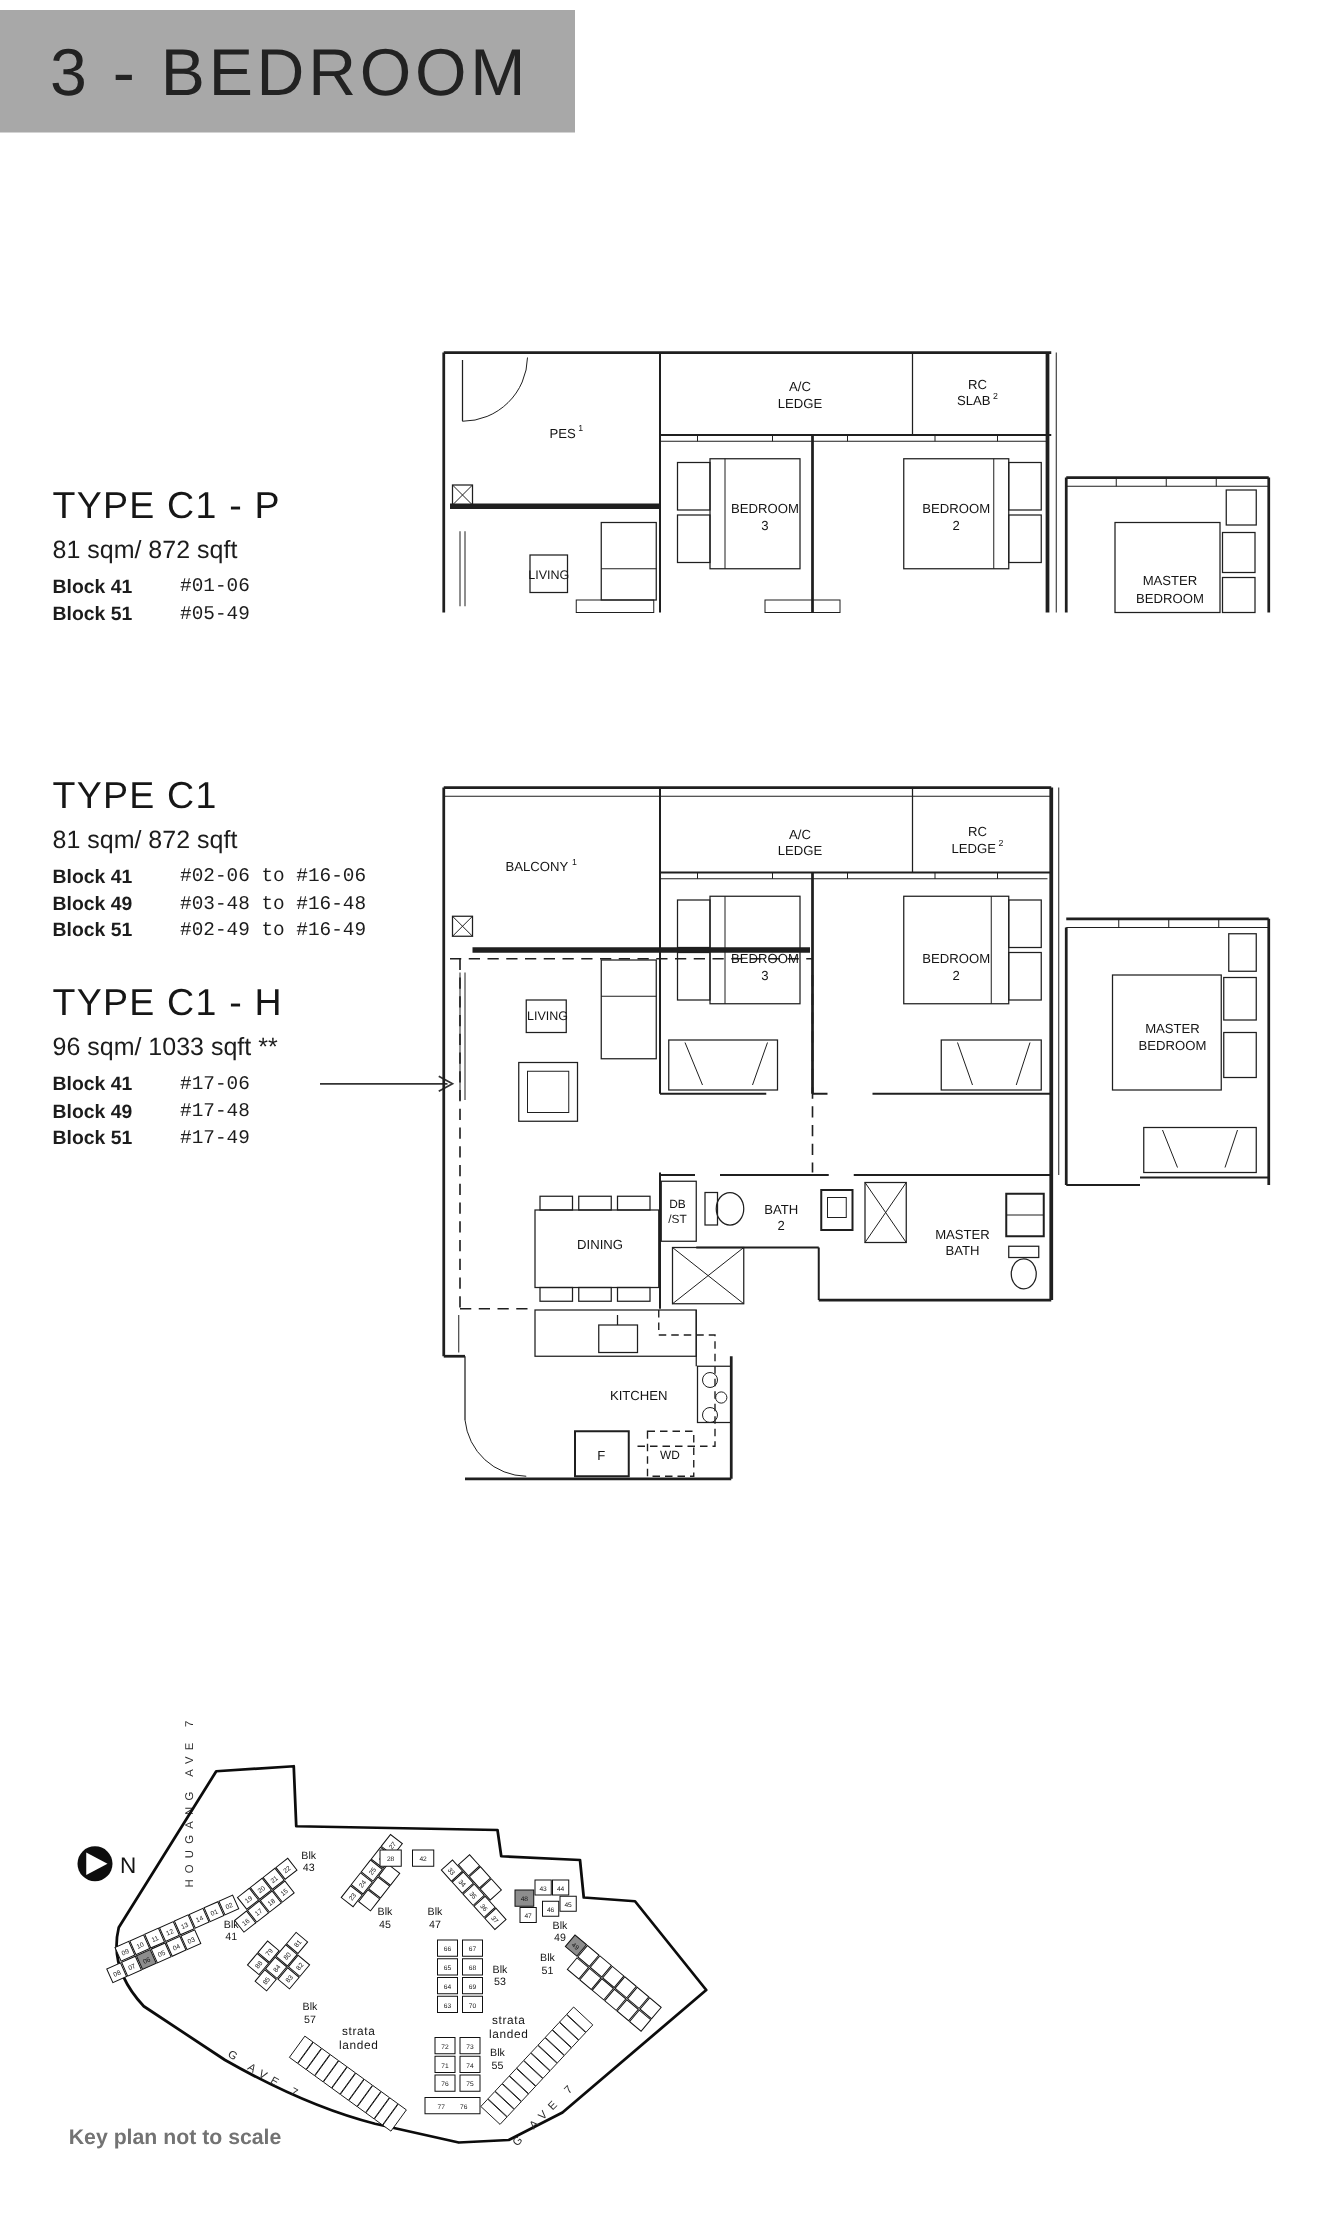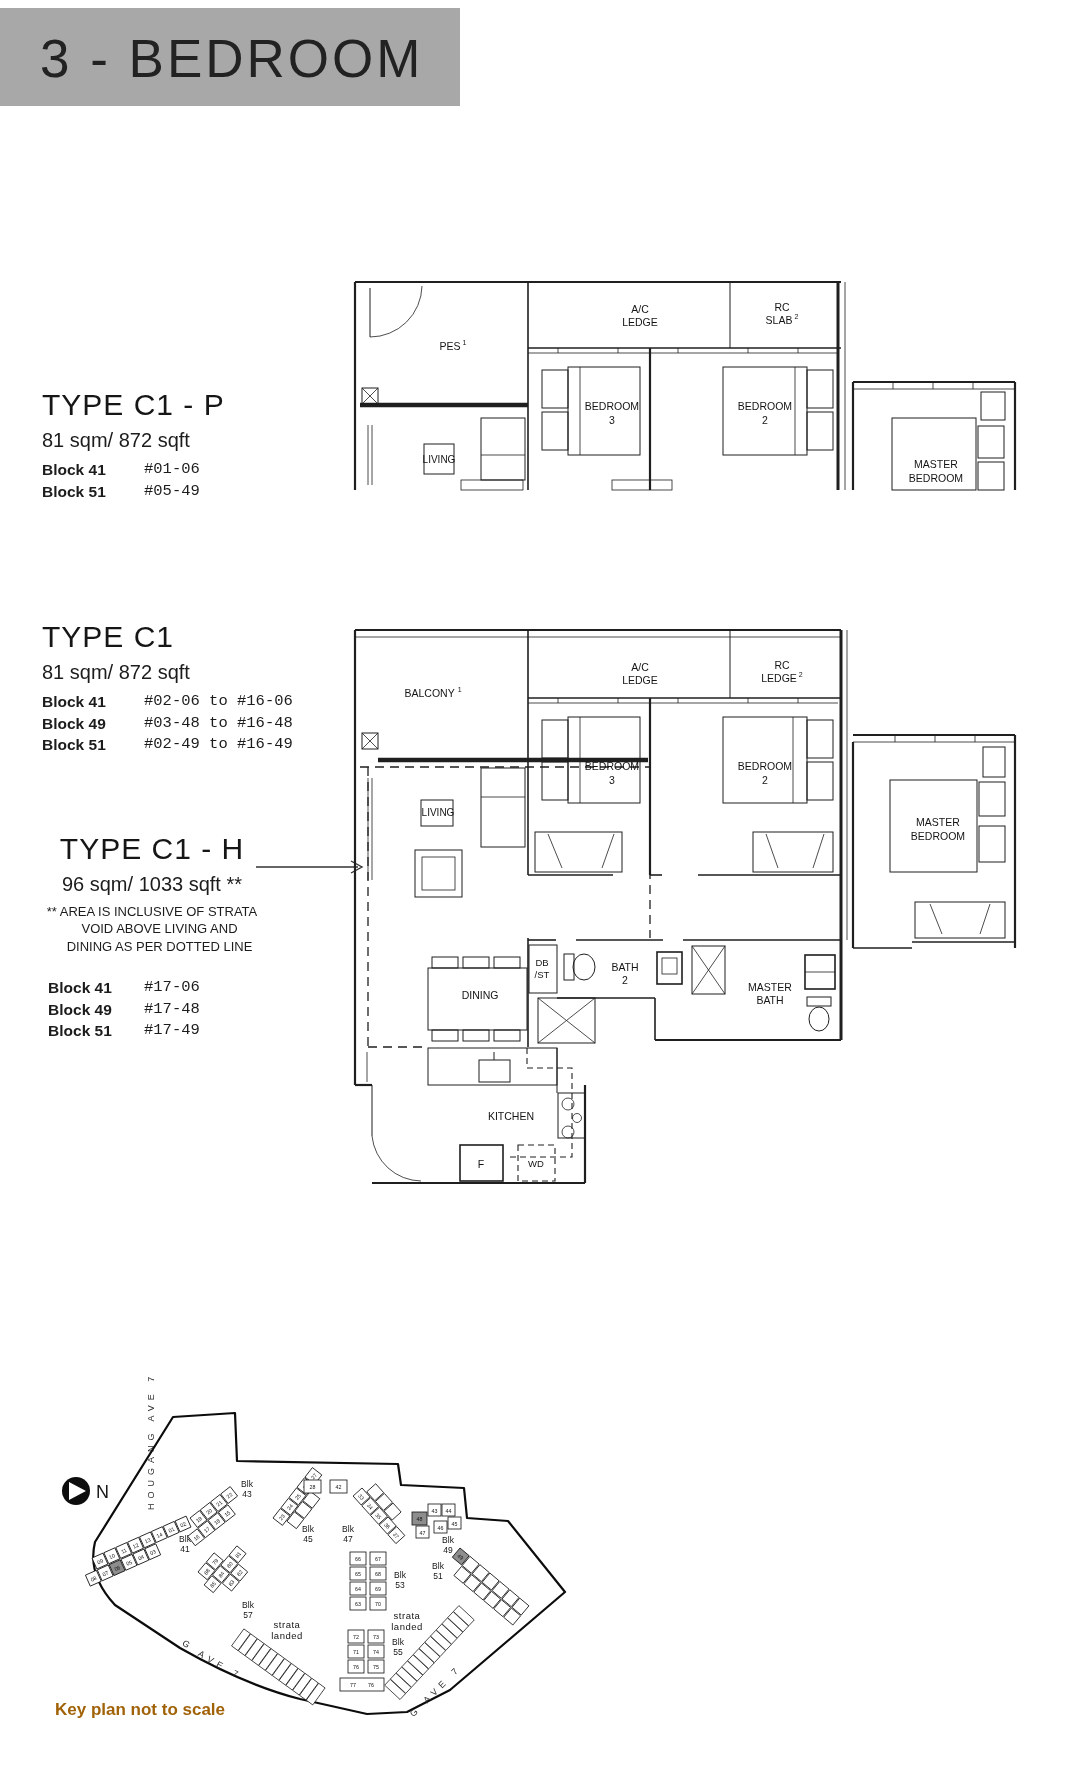--- a/index.html
+++ b/index.html
@@ -6,21 +6,21 @@
   body{width:1075px;height:1772px;position:relative;font-family:"Liberation Sans",sans-serif;color:#1a1a1a;overflow:hidden;}
   .banner{position:absolute;left:0;top:8px;width:460px;height:98px;background:#a8a8a8;}
   .banner h1{margin:0;padding:0 0 0 40px;line-height:102px;font-size:53px;font-weight:400;letter-spacing:3px;color:#222;}
   .type-block{position:absolute;left:42px;}
   .type-block h2{margin:0 0 7px 0;font-size:30px;font-weight:400;letter-spacing:1px;color:#161616;}
   .type-block .area{font-size:20px;margin:0 0 7px 0;color:#1c1c1c;}
   .unit-row{display:flex;font-size:15.5px;line-height:21.5px;color:#1c1c1c;}
   .unit-row .blk{width:76px;font-weight:bold;}
   .unit-row .num{margin-left:26px;font-family:Liberation Mono, monospace;}
   .note{width:205px;font-size:13px;line-height:1.34;margin:2px 0 22px 0;text-indent:-15px;padding-left:15px;color:#1c1c1c;}
-  .caption{position:absolute;left:55px;top:1700px;font-size:17px;font-weight:700;color:#a16207;}
+  .caption{position:absolute;left:55px;top:1700px;font-size:17px;font-weight:700;color:#737373;}
   svg{position:absolute;overflow:visible;}
   svg text{font-family:"Liberation Sans",sans-serif;fill:#141414;}
   .pl text{font-size:10.5px;text-anchor:middle;}
   .pl .sup{font-size:7px;}
   .pl line,.pl path,.pl rect,.pl ellipse,.pl circle{stroke:#1f1f1f;fill:none;}
   .w1{stroke-width:1px;} .w08{stroke-width:.8px;} .w16{stroke-width:1.6px;}
   .w2{stroke-width:2.2px;} .w3{stroke-width:3px;} .w4{stroke-width:4.5px;}
   .dash{stroke-dasharray:9 6;stroke-width:1.3px;}
   .dash2{stroke-dasharray:6 4;stroke-width:1.1px;}
   .kp text{text-anchor:middle;}
@@ -64,24 +64,23 @@
   <div class="unit-row">
     <span class="blk">Block 49</span>
     <span class="num">#03-48 to #16-48</span>
   </div>
   <div class="unit-row">
     <span class="blk">Block 51</span>
     <span class="num">#02-49 to #16-49</span>
   </div>
 </div>
 
-<div class="type-block" style="top:832px;text-align:center;">
+<div class="type-block" style="top:786px;">
   <h2>TYPE C1 - H</h2>
   <div class="area">96 sqm/ 1033 sqft **</div>
-  <div class="note">** AREA IS INCLUSIVE OF STRATA VOID ABOVE LIVING AND DINING AS PER DOTTED LINE</div>
   <div class="unit-row">
     <span class="blk">Block 41</span>
     <span class="num">#17-06</span>
   </div>
   <div class="unit-row">
     <span class="blk">Block 49</span>
     <span class="num">#17-48</span>
   </div>
   <div class="unit-row">
     <span class="blk">Block 51</span>

